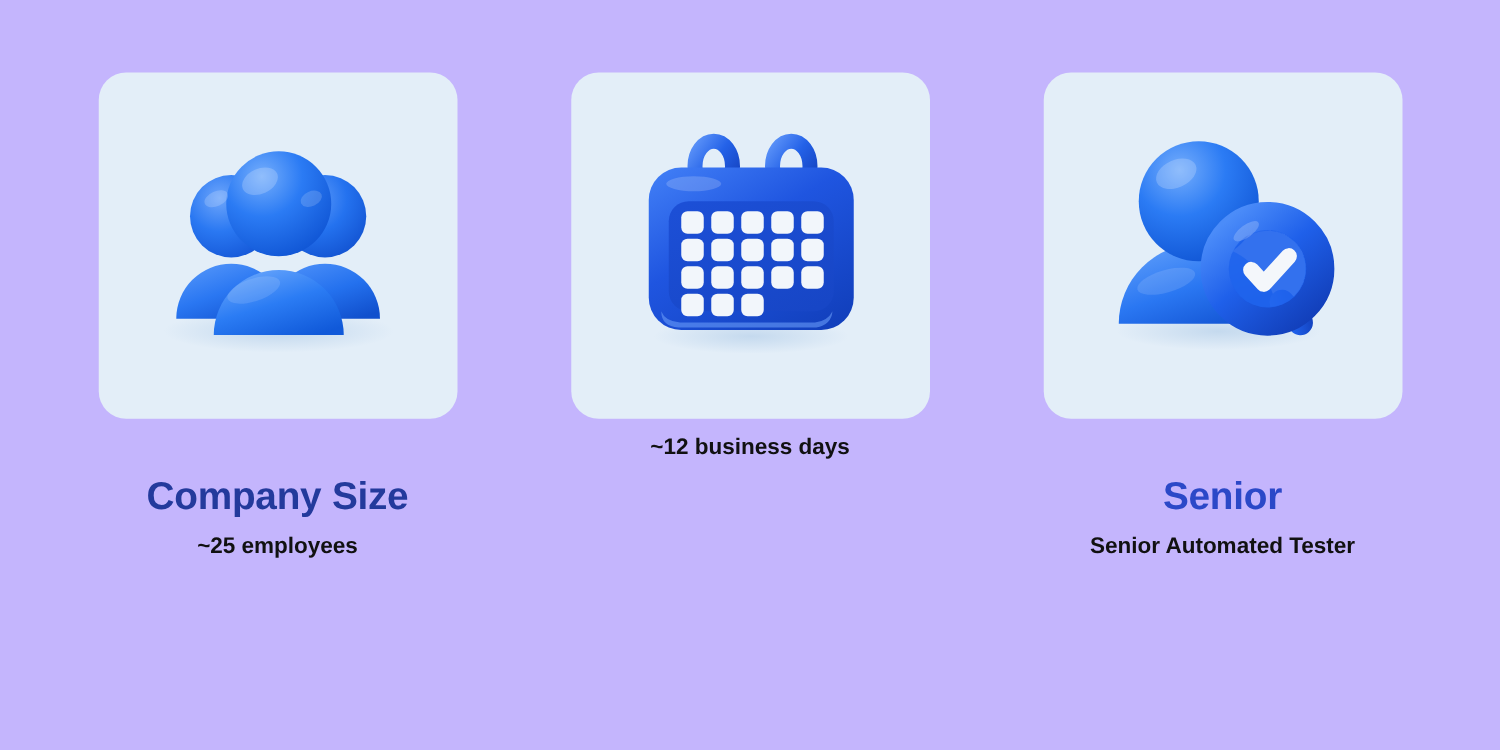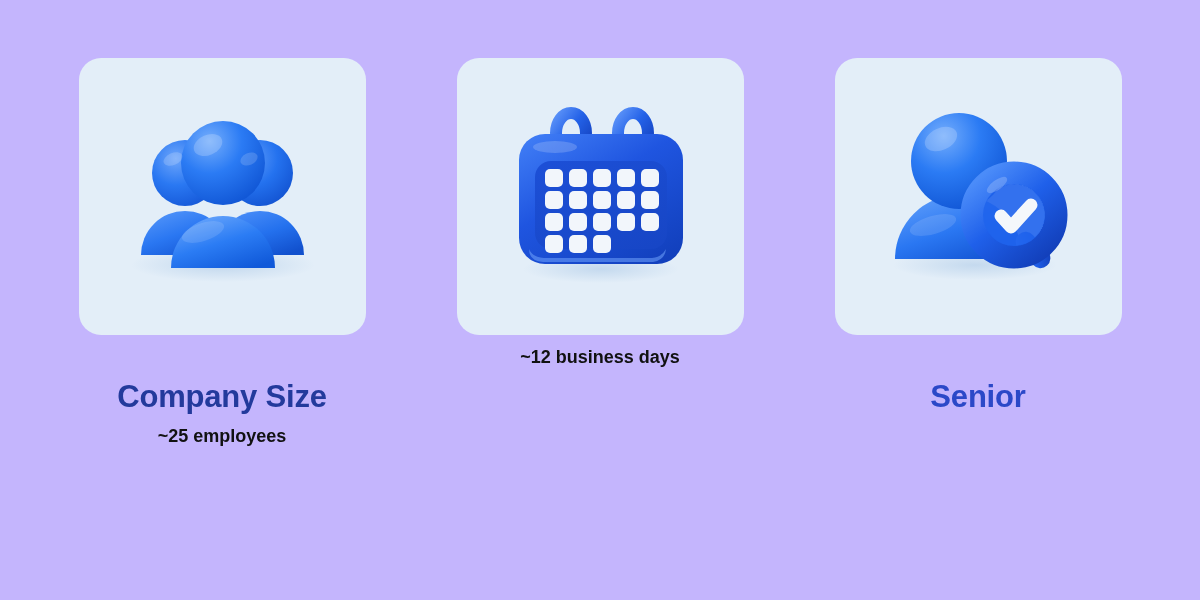--- a/index.html
+++ b/index.html
@@ -249,16 +249,17 @@
 
           <circle cx="143" cy="126" r="42" fill="none" stroke="url(#glass)" stroke-width="23"></circle>
           <circle cx="143" cy="126" r="31" fill="#1f63ec" opacity="0.9"></circle>
 
           <path d="M130 127 l10 11 l20 -22" fill="none" stroke="#f4f7fb" stroke-width="13" stroke-linecap="round" stroke-linejoin="round"></path>
 
           <ellipse cx="126" cy="96" rx="12" ry="5" fill="#ffffff" opacity="0.20" transform="rotate(-36 126 96)"></ellipse>
         </svg>
       </div>
       <div class="card-title" style="color:#2b48c8">Senior</div>
+      <div class="card-sub">Senior Automated Tester</div>
     </div>
 
   </div>
 </div>
 
 </body></html>

